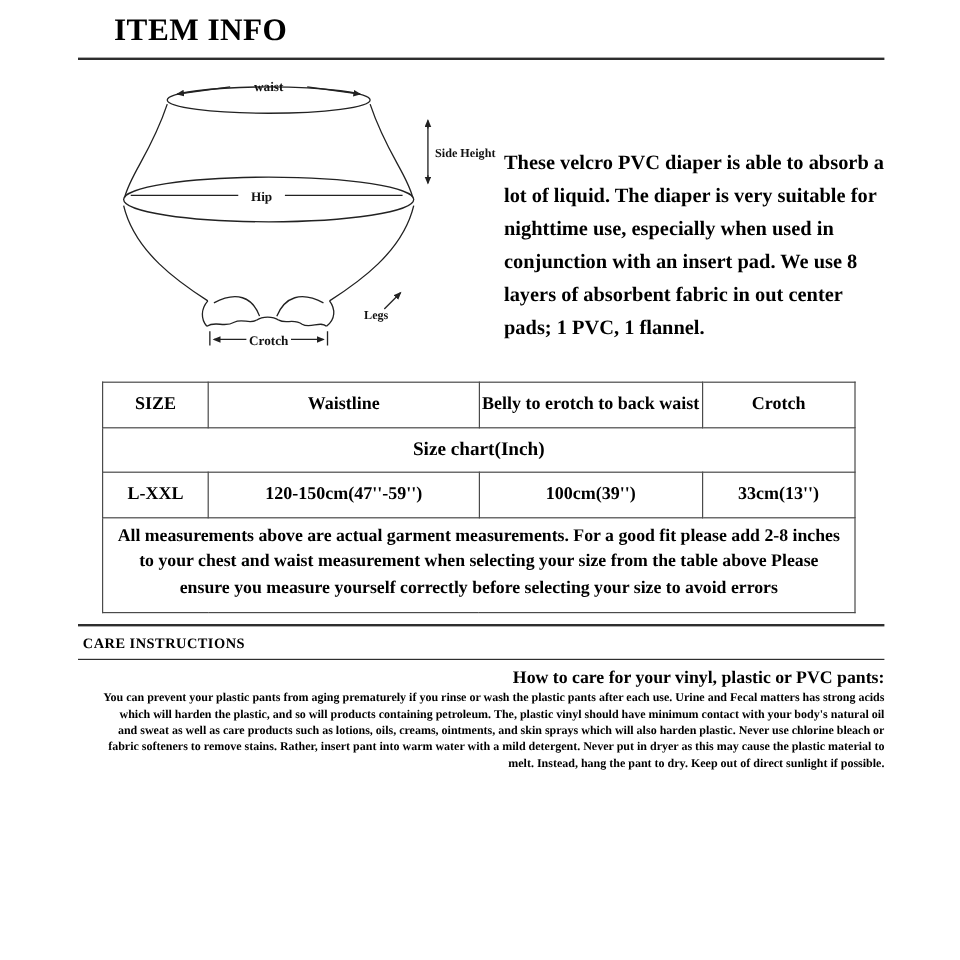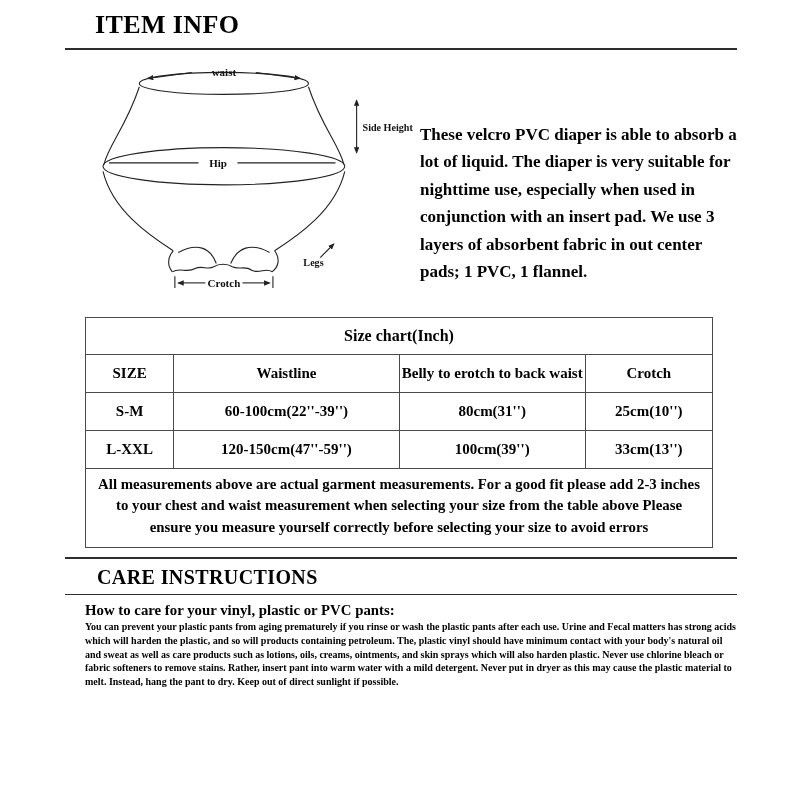--- a/index.html
+++ b/index.html
@@ -33,24 +33,24 @@
   .chart-title-cell { font-size: 16px; padding: 9px 4px; }
   .header-cell { font-size: 15px; padding: 10px 2px; white-space: nowrap; }
   .data-cell { font-size: 15px; padding: 10px 2px; white-space: nowrap; }
   .note-cell {
     text-align: left; font-size: 14.8px; padding: 5px 9px 9px;
     line-height: 1.45;
   }
 
   .care-rule-top { margin-top: 9px; }
   .title-care {
-    font-size: 20px; font-weight: bold;
-    margin: 7px 0 5px 32px; letter-spacing: 0.4px;
+    font-size: 12px; font-weight: bold;
+    margin: 7px 0 5px 4px; letter-spacing: 0.4px;
   }
-  .care-text { margin: 5px 0 0 20px; }
+  .care-text { margin: 5px 0 0 20px; text-align: right; }
   .care-heading { font-size: 14.8px; font-weight: bold; margin: 4px 0 0; line-height: 1.36; }
   .care-body { font-size: 10px; font-weight: bold; margin: 0; line-height: 1.36; }
 </style>
 </head>
 <body>
 
 <div class="page">
 
   <h1 class="title-item-info">ITEM INFO</h1>
   <hr class="rule">
@@ -94,54 +94,48 @@
         <g fill="#111" font-family="Liberation Serif, DejaVu Serif, serif" font-weight="bold" font-size="13">
           <text x="188" y="21" text-anchor="middle">waist</text>
           <text x="352" y="86" font-size="12" text-anchor="start">Side Height</text>
           <text x="181" y="129" text-anchor="middle">Hip</text>
           <text x="294" y="246" font-size="12" text-anchor="middle">Legs</text>
           <text x="188" y="271" text-anchor="middle">Crotch</text>
         </g>
       </svg>
     </div>
 
-    <p class="description">These velcro PVC diaper is able to absorb a lot of liquid.  The diaper is very suitable for nighttime use, especially when used in conjunction with an insert pad. We use 3 layers of absorbent fabric in out center pads; 1 PVC, 1 flannel.</p>
+    <p class="description">These velcro PVC diaper is able to absorb a lot of liquid.  The diaper is very suitable for nighttime use, especially when used in conjunction with an insert pad. We use 8 layers of absorbent fabric in out center pads; 1 PVC, 1 flannel.</p>
   </div>
 
   <table class="size-chart">
     <colgroup>
       <col style="width:90px">
         <col style="width:230px">
         <col style="width:178px">
         <col style="width:130px">
     </colgroup>
     <tbody>
       <tr>
-        <td class="chart-title-cell" colspan="4">Size chart(Inch)</td>
-      </tr>
-      <tr>
         <td class="header-cell">SIZE</td>
         <td class="header-cell">Waistline</td>
         <td class="header-cell">Belly to erotch to back waist</td>
         <td class="header-cell">Crotch</td>
       </tr>
       <tr>
-        <td class="data-cell">S-M</td>
-        <td class="data-cell">60-100cm(22''-39'')</td>
-        <td class="data-cell">80cm(31'')</td>
-        <td class="data-cell">25cm(10'')</td>
+        <td class="chart-title-cell" colspan="4">Size chart(Inch)</td>
       </tr>
       <tr>
         <td class="data-cell">L-XXL</td>
         <td class="data-cell">120-150cm(47''-59'')</td>
         <td class="data-cell">100cm(39'')</td>
         <td class="data-cell">33cm(13'')</td>
       </tr>
       <tr>
-        <td class="note-cell" colspan="4">All measurements above are actual garment measurements. For a good fit please add 2-3 inches to your chest and waist measurement when selecting your size from the table above Please ensure you measure yourself correctly before selecting your size to avoid errors</td>
+        <td class="note-cell" colspan="4">All measurements above are actual garment measurements. For a good fit please add 2-8 inches to your chest and waist measurement when selecting your size from the table above Please ensure you measure yourself correctly before selecting your size to avoid errors</td>
       </tr>
     </tbody>
   </table>
 
   <hr class="rule care-rule-top">
   <h2 class="title-care">CARE INSTRUCTIONS</h2>
   <hr class="rule rule-thin">
 
   <div class="care-text">
     <p class="care-heading">How to care for your vinyl, plastic or PVC pants:</p>

